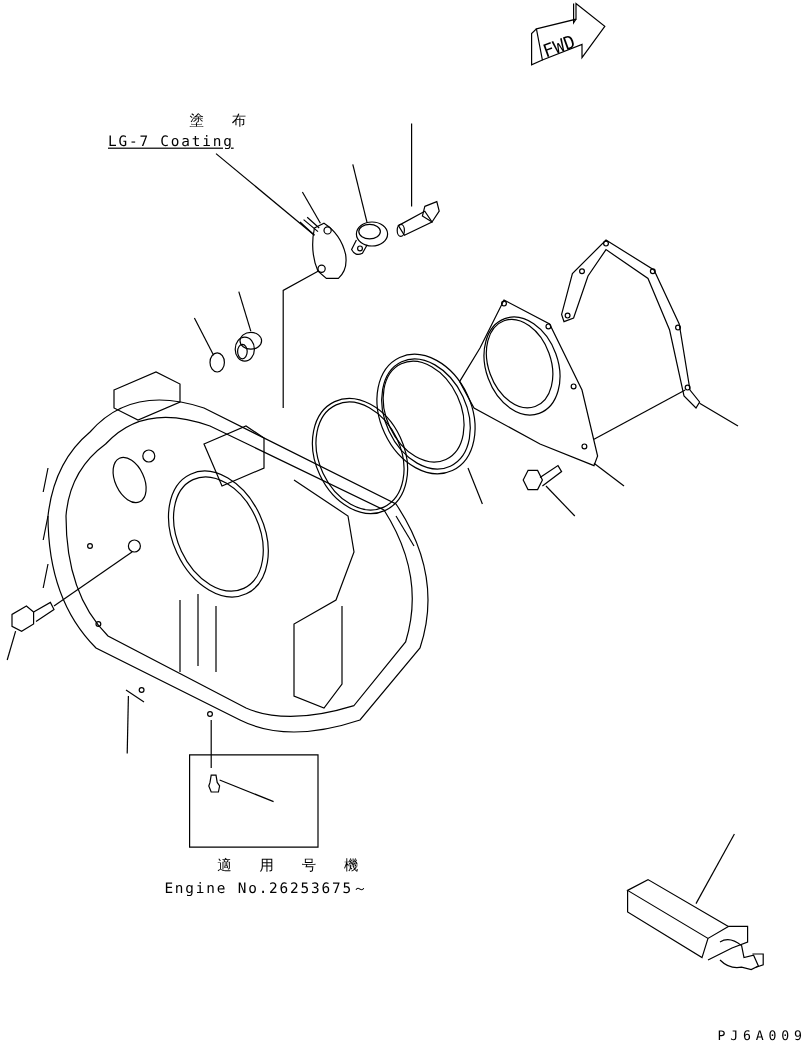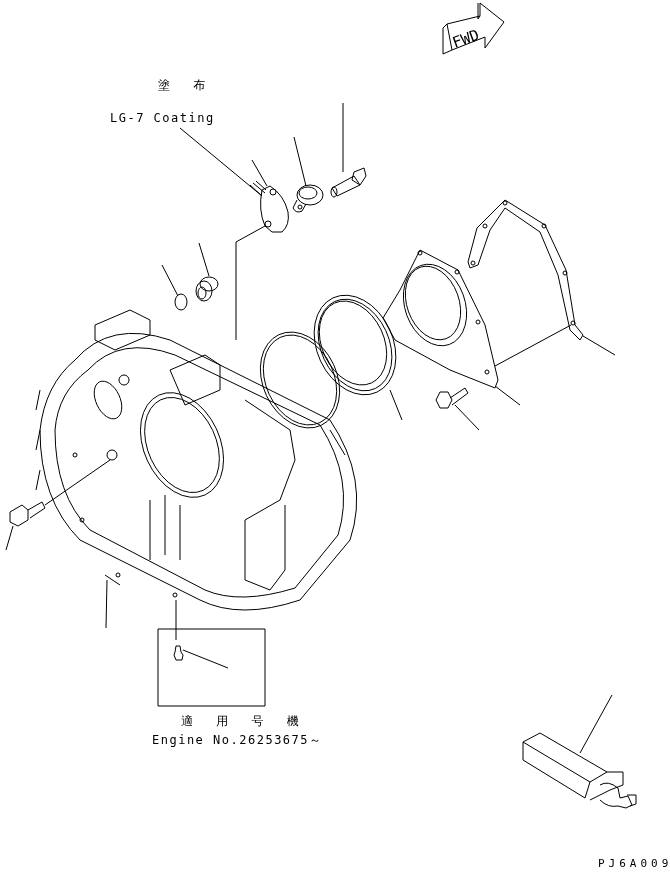--- a/index.html
+++ b/index.html
@@ -141,17 +141,17 @@
   <g>
     <path class="ln" d="M523,742 L540,733 L607,772 L590,782 Z"></path>
     <path class="ln" d="M523,742 L523,760 L585,798 L590,782"></path>
     <path class="ln" d="M607,772 L623,772 L623,785 L610,790 L600,795 L590,800"></path>
     <path class="ln" d="M600,785 Q608,780 618,788 L620,798 L628,796 L632,805 L626,808 L618,806 Q608,808 600,800"></path>
     <path class="ln" d="M627,795 L636,795 L636,804 L630,806"></path>
     <path class="ln" d="M580,753 L612,695"></path>
   </g>
 </svg>
 
-<div class="lbl jp" style="left:158px; top:78px;">塗 布</div>
-<div class="lbl" style="left:110px; top:111px;">LG-7 Coating</div>
+<div class="lbl jp" style="left:158px; top:93px;">塗 布</div>
+<div class="lbl" style="left:90px; top:111px;text-decoration:underline;">LG-7 Coating</div>
 <div class="lbl jp" style="left:152px; top:714px;margin-left:29px;">適 用 号 機</div>
-<div class="lbl" style="left:152px; top:733px;">Engine No.26253675～</div>
+<div class="lbl" style="left:137px; top:733px;">Engine No.26253675～</div>
 <div class="lbl" style="left:598px; top:857px; letter-spacing:4px; font-size:11px;">PJ6A009</div>
 
 </body></html>

